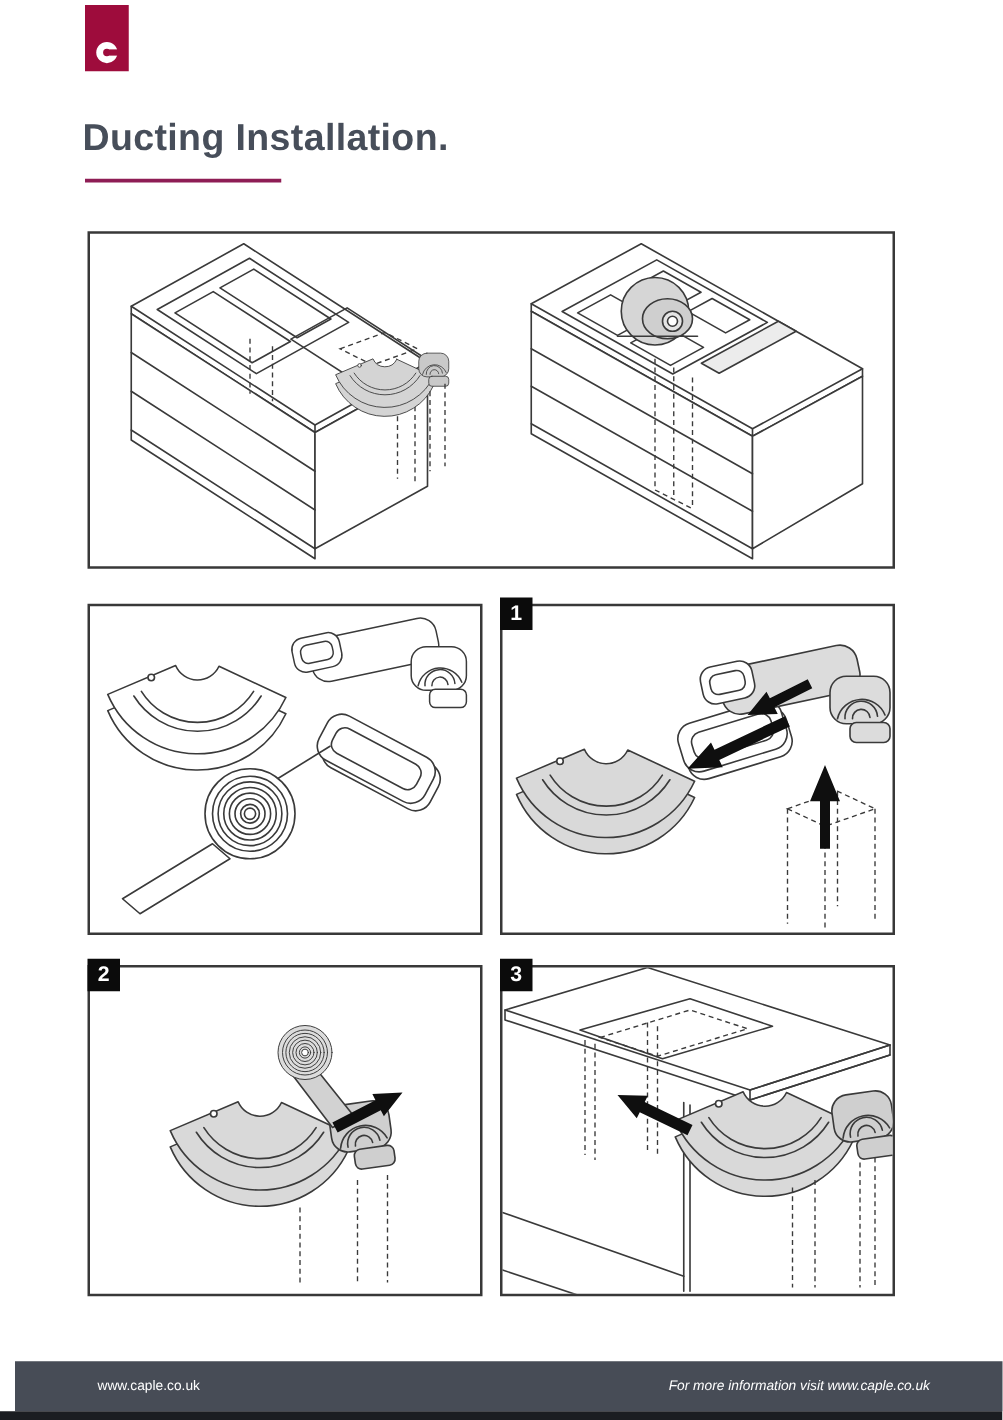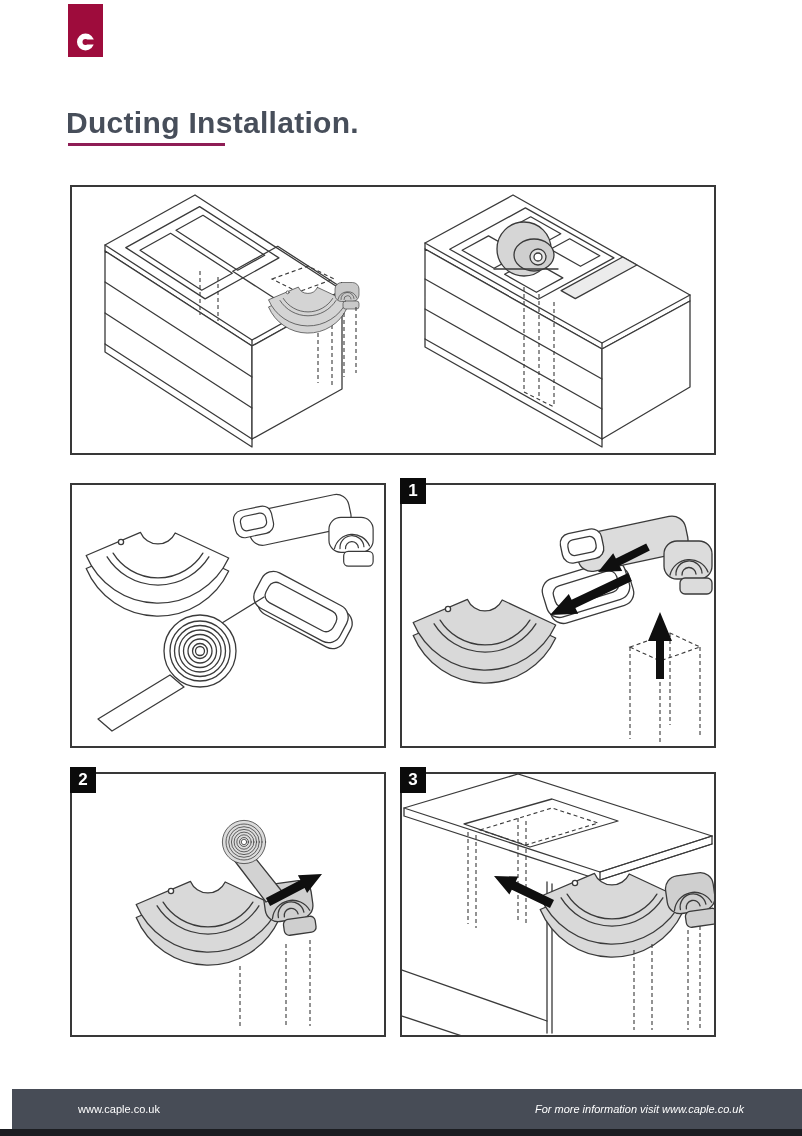--- a/index.html
+++ b/index.html
@@ -2,21 +2,21 @@
 <html style="--accent: #9E0C3C; --underline: #8E1D55; --footerbar: #474C56;"><head>
 <meta charset="utf-8">
 <style>
   html,body{margin:0;padding:0;}
   body{
     width:802px;height:1136px;position:relative;background:#ffffff;
     font-family:"Liberation Sans", sans-serif;overflow:hidden;
   }
   .logo{position:absolute;left:68px;top:4px;width:35px;height:53px;background:var(--accent,#9E0C3C);}
   .page-title{
-    position:absolute;left:66px;top:106px;margin:0;
+    position:absolute;left:66px;top:94px;margin:0;
     font-family:"Liberation Sans", sans-serif;font-weight:bold;font-size:30px;
     color:#474E5A;letter-spacing:0.3px;text-align:right;
   }
   .title-underline{position:absolute;left:68px;top:143px;width:157px;height:3px;background:var(--underline,#8E1D55);}
   .panel{position:absolute;background:#fff;border:2px solid #383838;box-sizing:border-box;}
   .panel svg{display:block;}
   .p-top{left:70px;top:185px;width:646px;height:270px;}
   .p-comp{left:70px;top:483px;width:316px;height:265px;}
   .p-1{left:400px;top:483px;width:316px;height:265px;}
   .p-2{left:70px;top:772px;width:316px;height:265px;}

